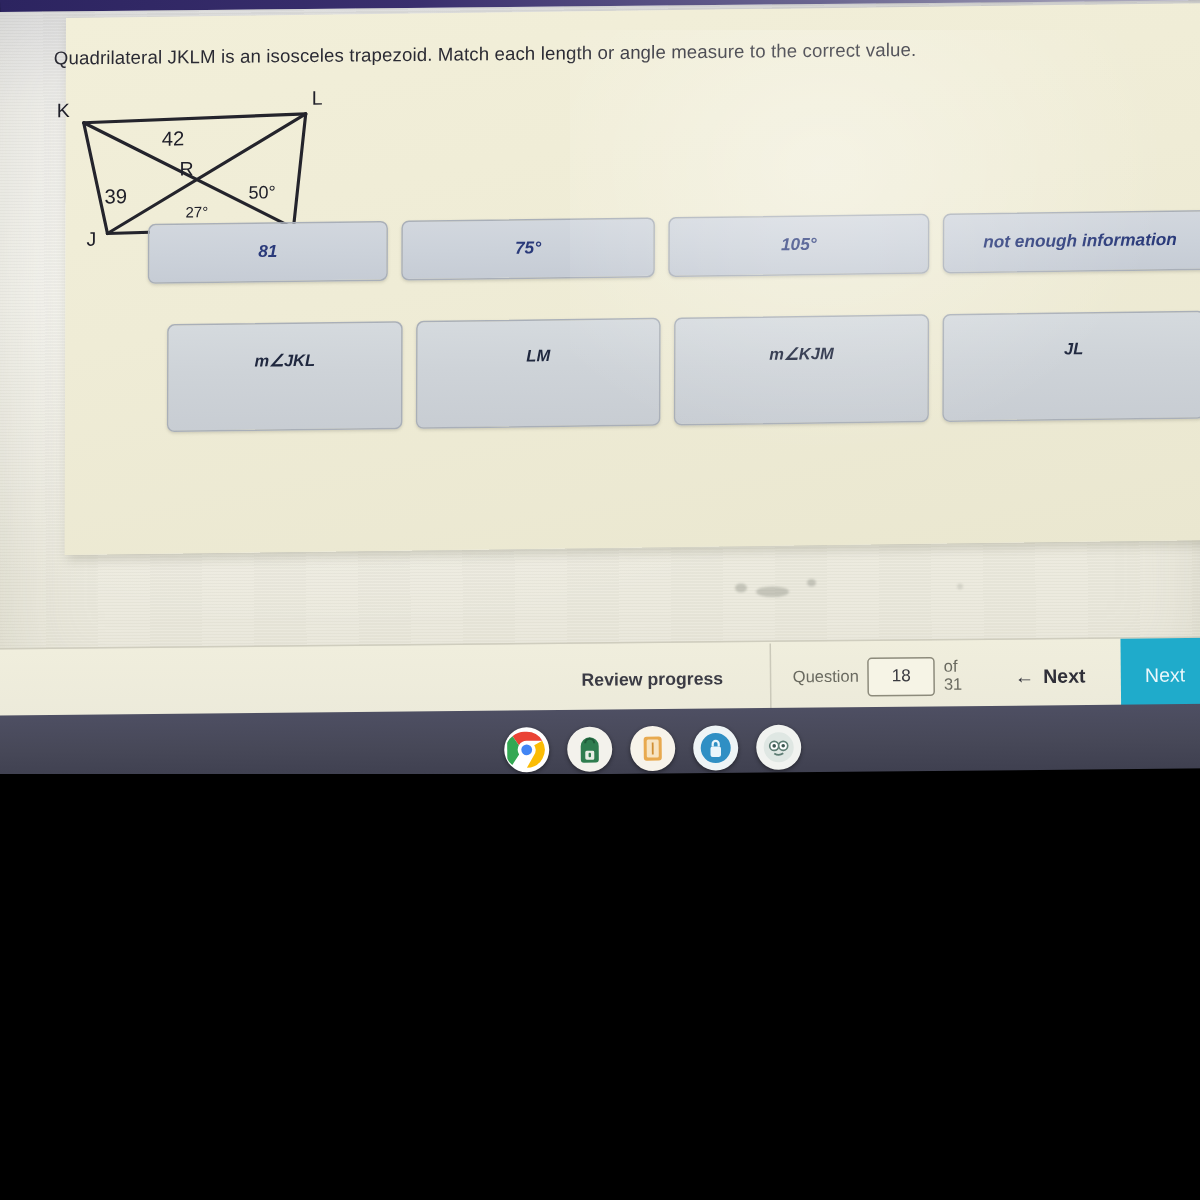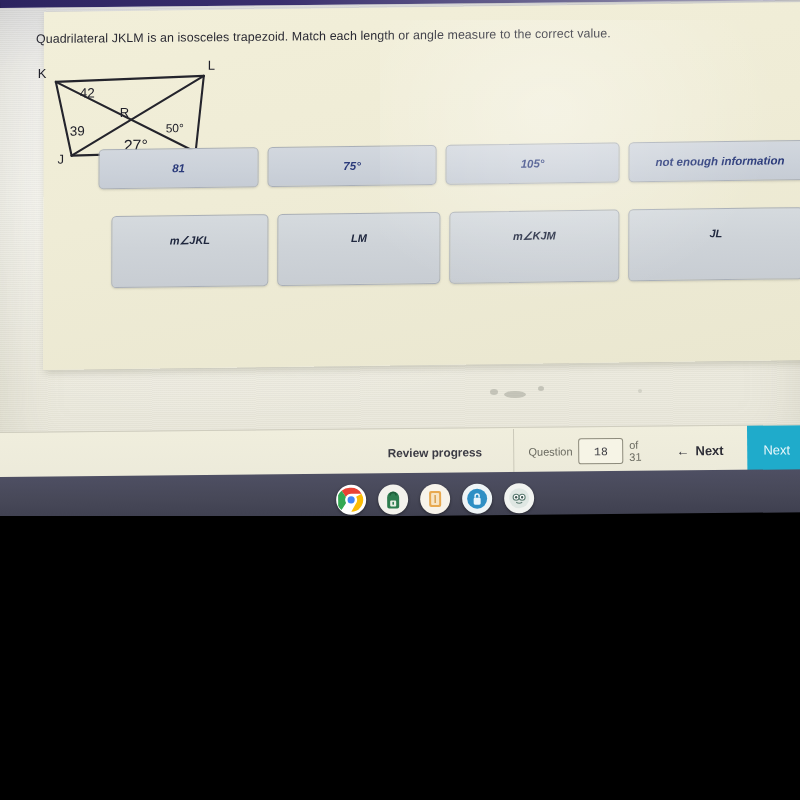--- a/index.html
+++ b/index.html
@@ -101,21 +101,21 @@
   .nav-sep{width:1px;height:46px;background:#cbc9ba;}
   .nav-btn{
     display:flex;align-items:center;justify-content:center;height:48px;
     font-size:11.8px;color:#3d3d46;font-weight:bold;
   }
   .nav-review{width:160px;padding-left:18px;color:#3b3b44;}
   .nav-qwrap{display:flex;align-items:center;gap:6px;padding-left:14px;font-weight:normal;color:#6a6a60;font-size:11px;}
   .qbox{
     width:44px;height:24px;border:1px solid #8d8b7c;border-radius:3px;
     background:#f6f4e6;display:flex;align-items:center;justify-content:center;
-    font-size:11.5px;color:#3a3a40;font-family:Liberation Mono, monospace;
+    font-size:11.5px;color:#3a3a40;
   }
   .nav-back{width:96px;gap:6px;font-size:13px;color:#2f2f38;}
   .nav-next{
     width:60px;height:48px;background:#1fabcb;color:#eaf7fb;
     display:flex;align-items:center;justify-content:center;font-size:13px;
   }
   .glare{
     position:absolute;left:380px;top:20px;width:420px;height:300px;
     background:radial-gradient(ellipse at 40% 30%,rgba(255,255,255,.35),rgba(255,255,255,0) 65%);
     pointer-events:none;
@@ -147,25 +147,25 @@
             <line x1="160" y1="90" x2="36" y2="92"></line>
             <line x1="36" y1="92" x2="20" y2="18"></line>
             <line x1="20" y1="18" x2="160" y2="90"></line>
             <line x1="168" y1="14" x2="36" y2="92"></line>
           </g>
         </svg>
         <div class="fig-label" style="left:2px;top:2px;">K</div>
         <div class="fig-label" style="left:172px;top:-4px;">L</div>
         <div class="fig-label" style="left:22px;top:88px;">J</div>
         <div class="fig-label" style="left:163px;top:88px;">M</div>
-        <div class="fig-label" style="left:44px;top:22px;font-size:13.5px;text-align:right;">42</div>
+        <div class="fig-label" style="left:72px;top:22px;font-size:13.5px;text-align:right;">42</div>
         <div class="fig-label" style="left:84px;top:42px;font-size:13px;">R</div>
         <div class="fig-label" style="left:34px;top:60px;font-size:13.5px;">39</div>
         <div class="fig-label" style="left:130px;top:59px;font-size:12px;">50°</div>
-        <div class="fig-label" style="left:88px;top:74px;font-size:16px;">27°</div>
+        <div class="fig-label" style="left:88px;top:74px;font-size:10px;">27°</div>
       </div>
 
       <div class="tile-row row-options">
         <div class="tile" style="width:160px;">81</div>
         <div class="tile" style="width:169px;">75°</div>
         <div class="tile" style="width:174px;">105°</div>
         <div class="tile" style="width:183px;">not enough information</div>
       </div>
 
       <div class="tile-row row-targets">

